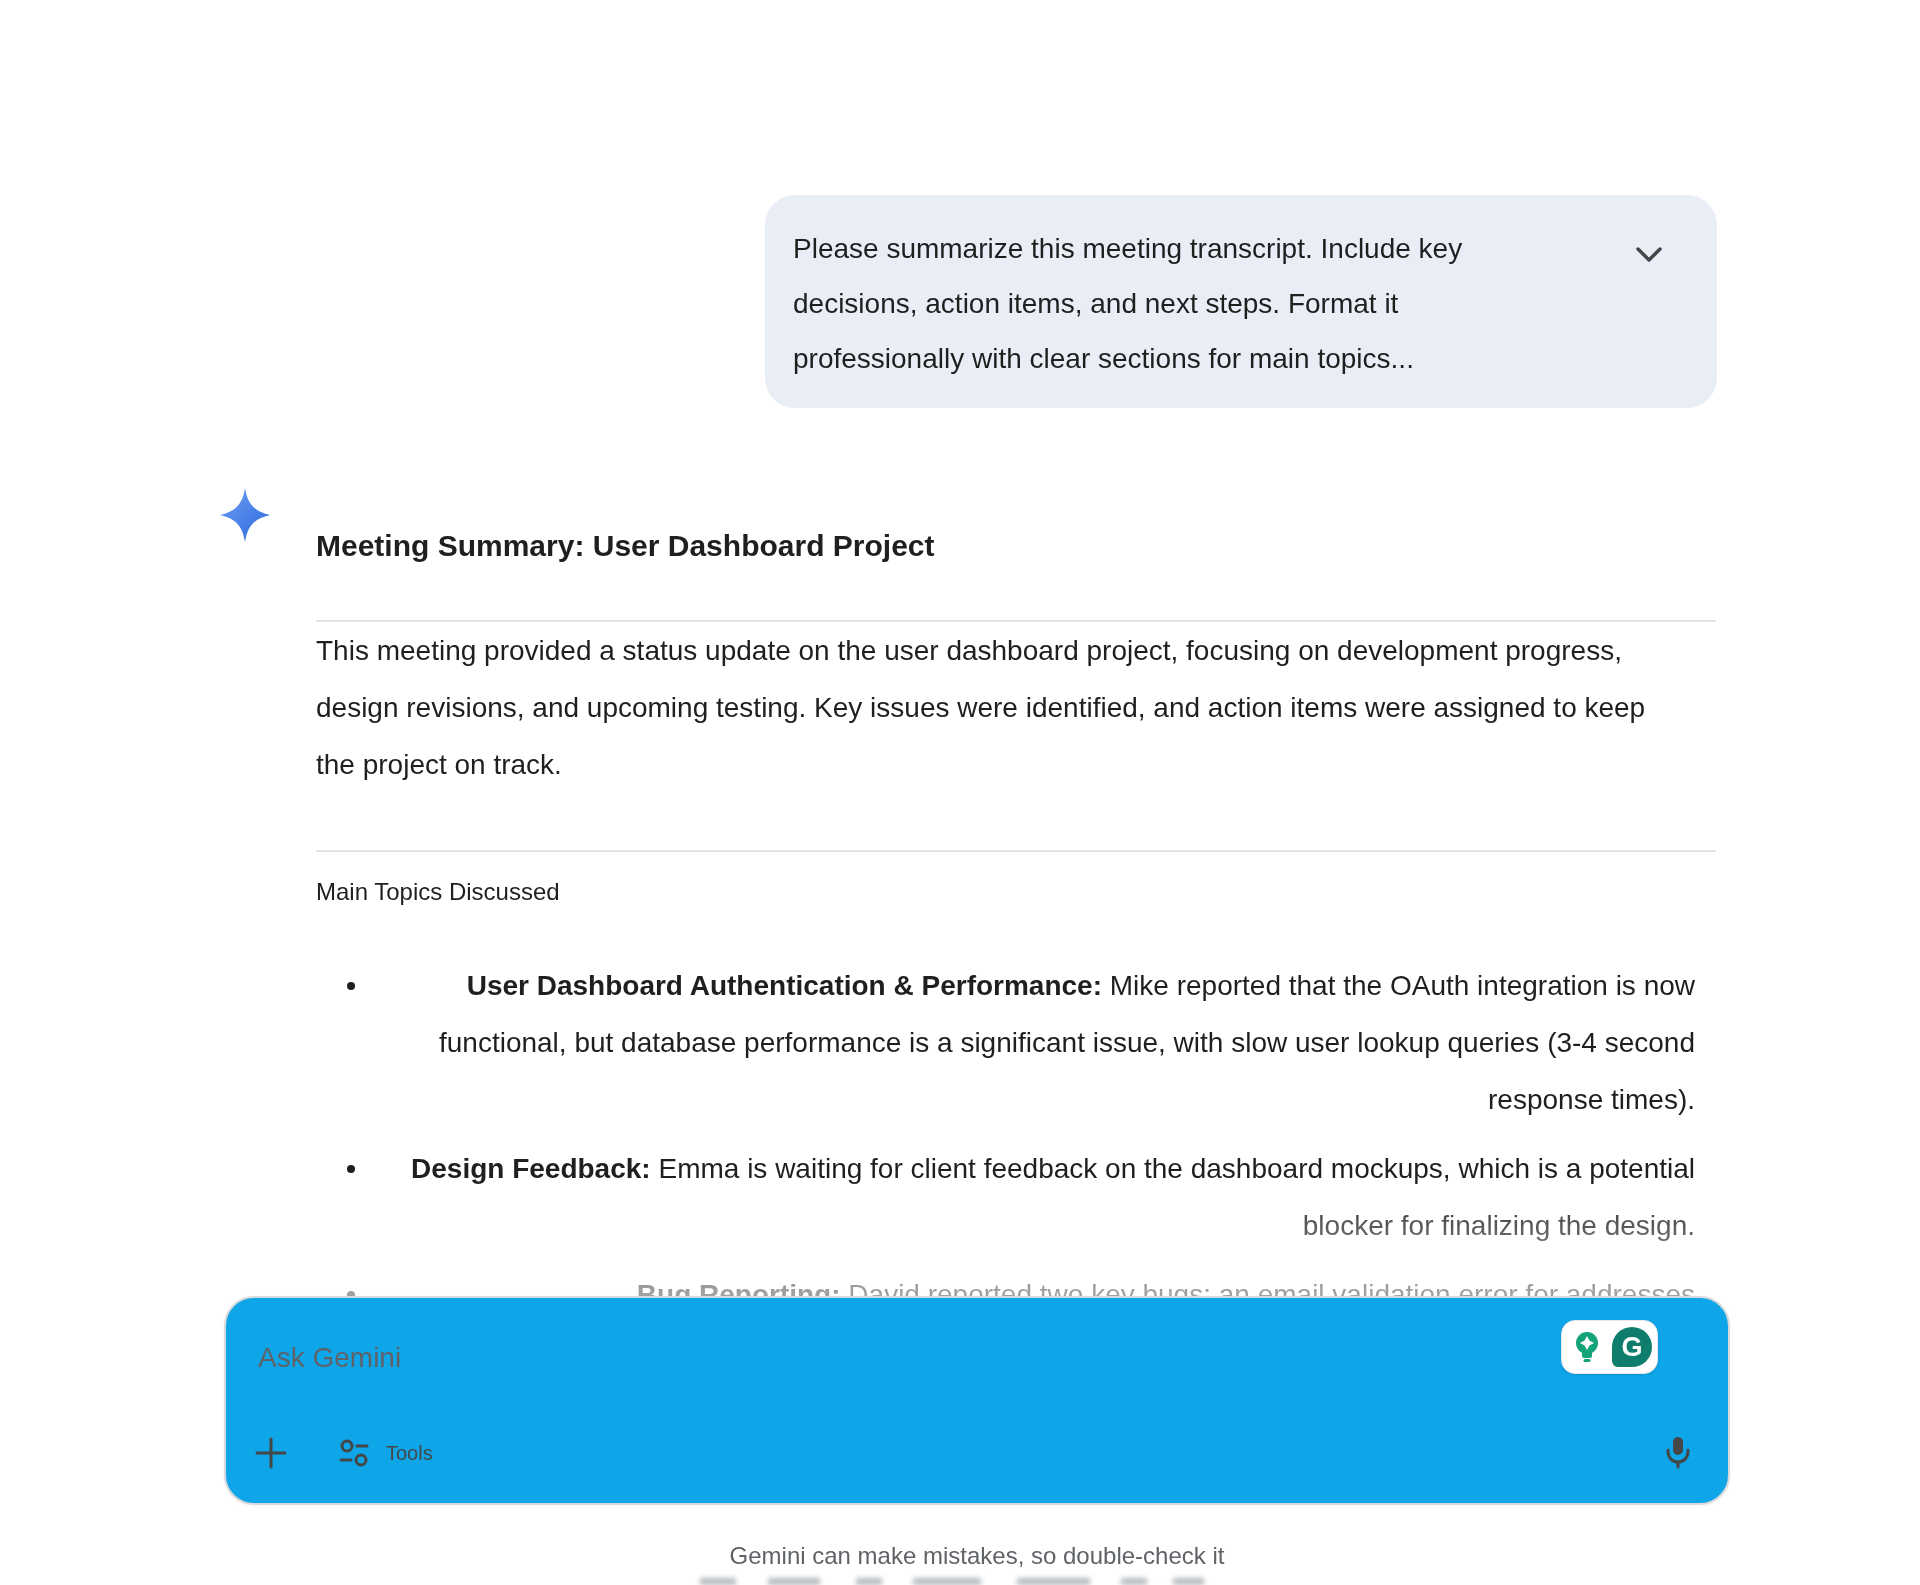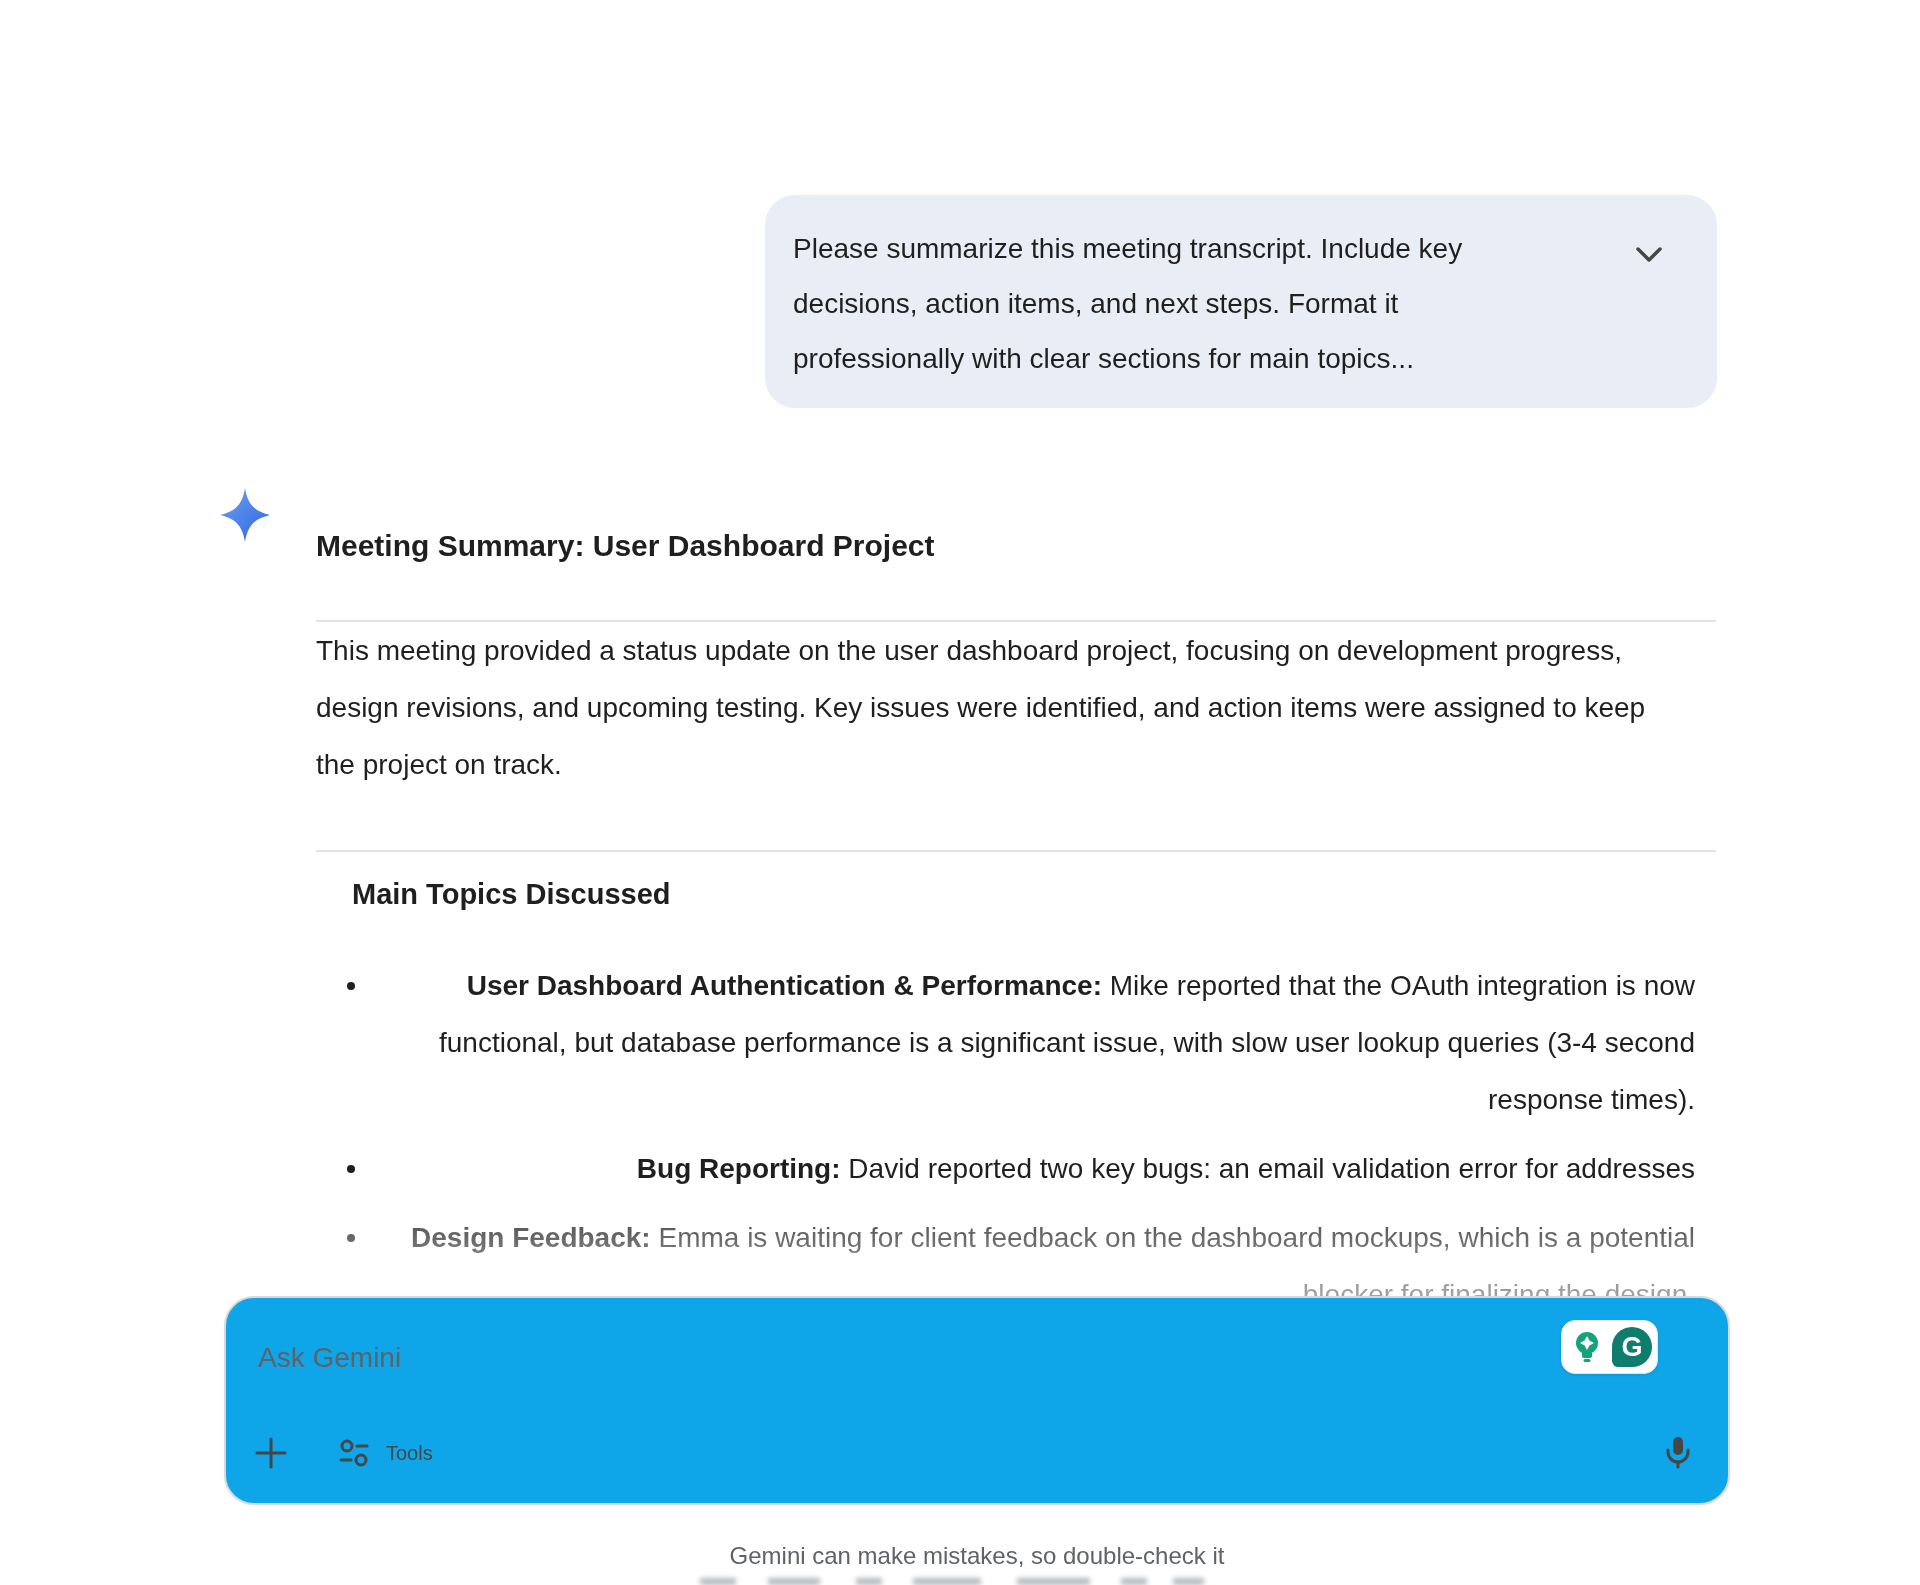--- a/index.html
+++ b/index.html
@@ -57,21 +57,21 @@
   }
   .divider{position:absolute; left:0; width:1400px; height:0; border-top:2px solid var(--divider);}
   .divider.d1{top:140px;}
   .divider.d2{top:370px;}
   .intro{
     position:absolute; top:142px; left:0; width:1360px;
     font-size:28px; line-height:57px;
   }
   .section-heading{
     position:absolute; top:398px; left:0;
-    font-size:29px; font-weight:bold;margin-left:36px;
+    font-size:24px; font-weight:normal;
   }
   .topics{
     position:absolute; top:477px; left:0; width:1400px; list-style:none;
   }
   .topics li{
     position:relative; padding-left:69px; margin-bottom:12px;
     font-size:28px; line-height:57px; max-width:1380px;text-align:right;
   }
   .topics li .li-text{display:block; max-width:1310px;}
   .topics li::before{
@@ -174,24 +174,24 @@
     <div class="divider d1"></div>
     <p class="intro">This meeting provided a status update on the user dashboard project, focusing on development progress, design revisions, and upcoming testing. Key issues were identified, and action items were assigned to keep the project on track.</p>
     <div class="divider d2"></div>
     <h4 class="section-heading">Main Topics Discussed</h4>
 
     <ul class="topics">
       <li>
         <span class="li-text"><b>User Dashboard Authentication &amp; Performance:</b><span> Mike reported that the OAuth integration is now functional, but database performance is a significant issue, with slow user lookup queries (3-4 second response times).</span></span>
       </li>
       <li>
-        <span class="li-text"><b>Bug Reporting:</b><span> David reported two key bugs: an email validation error for addresses</span></span>
+        <span class="li-text"><b>Design Feedback:</b><span> Emma is waiting for client feedback on the dashboard mockups, which is a potential blocker for finalizing the design.</span></span>
       </li>
       <li>
-        <span class="li-text"><b>Design Feedback:</b><span> Emma is waiting for client feedback on the dashboard mockups, which is a potential blocker for finalizing the design.</span></span>
+        <span class="li-text"><b>Bug Reporting:</b><span> David reported two key bugs: an email validation error for addresses</span></span>
       </li>
     </ul>
   </div>
 </div>
 
 <div class="composer">
   <input class="composer-input" type="text" placeholder="Ask Gemini" style="">
 
   <div class="ext-pill">
     <button class="ext-btn">

